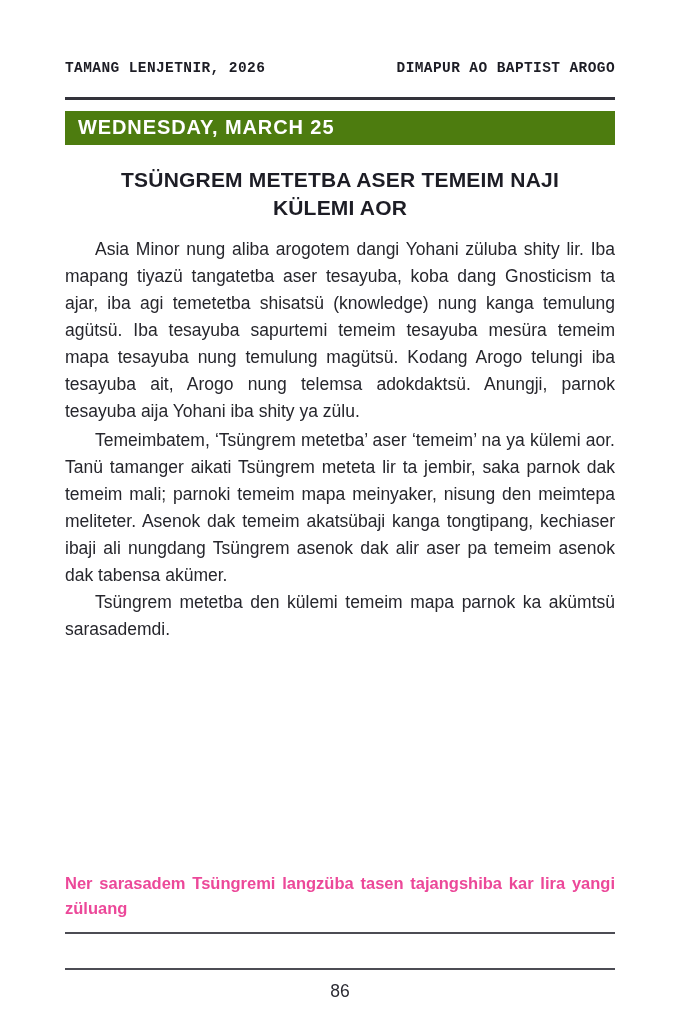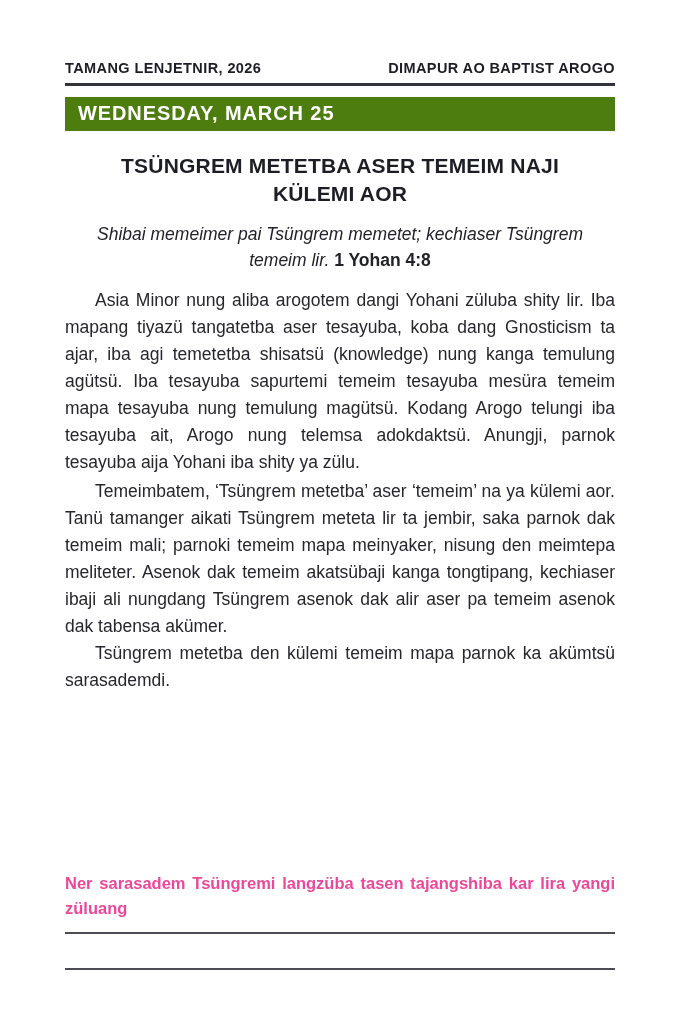--- a/index.html
+++ b/index.html
@@ -15,23 +15,23 @@
     color: #26262c;
   }
   .content {
     padding: 0 65px;
   }
   
   .header {
     display: flex;
     justify-content: space-between;
     align-items: flex-end;
-    padding: 60px 0 7px 0;
+    padding: 60px 0 21px 0;
     border-bottom: 3px solid #33333b;
-    font-family: Liberation Sans, sans-serif;
+    font-family: Liberation Mono, monospace;
     font-weight: bold;
     font-size: 14.5px;
     letter-spacing: 0.4px;
     color: #1d1d25;
   }
   
   .banner {
     margin-top: 11px;
     background: #4d7c0f;
     color: #ffffff;
@@ -122,32 +122,29 @@
 
     <div class="banner">
       <span>WEDNESDAY, MARCH 25</span>
     </div>
 
     <h1 class="title">
       <span class="tline">TSÜNGREM METETBA ASER TEMEIM NAJI</span>
       <span class="tline">KÜLEMI AOR</span>
     </h1>
 
-    <p class="verse">
-      <em>Shibai memeimer pai Tsüngrem memetet; kechiaser Tsüngrem temeim lir.</em>
-      <span class="ref">1 Yohan 4:8</span>
-    </p>
 
     <p class="body-para first">Asia Minor nung aliba arogotem dangi Yohani züluba shity lir. Iba mapang tiyazü tangatetba aser tesayuba, koba dang Gnosticism ta ajar, iba agi temetetba shisatsü (knowledge) nung kanga temulung agütsü. Iba tesayuba sapurtemi temeim tesayuba mesüra temeim mapa tesayuba nung temulung magütsü. Kodang Arogo telungi iba tesayuba ait, Arogo nung telemsa adokdaktsü. Anungji, parnok tesayuba aija Yohani iba shity ya zülu.</p>
 
     <p class="body-para">Temeimbatem, ‘Tsüngrem metetba’ aser ‘temeim’ na ya külemi aor. Tanü tamanger aikati Tsüngrem meteta lir ta jembir, saka parnok dak temeim mali; parnoki temeim mapa meinyaker, nisung den meimtepa meliteter. Asenok dak temeim akatsübaji kanga tongtipang, kechiaser ibaji ali nungdang Tsüngrem asenok dak alir aser pa temeim asenok dak tabensa akümer.</p>
 
 
     <p class="body-para section-para">Tsüngrem metetba den külemi temeim mapa parnok ka akümtsü sarasademdi.</p>
 
   </div>
 
   <p class="prompt">Ner sarasadem Tsüngremi langzüba tasen tajangshiba kar lira yangi züluang</p>
 
   <div class="rule rule-1"></div>
   <div class="rule rule-2"></div>
 
+  <div class="page-number">86</div>
 </div>
 
 </body></html>

